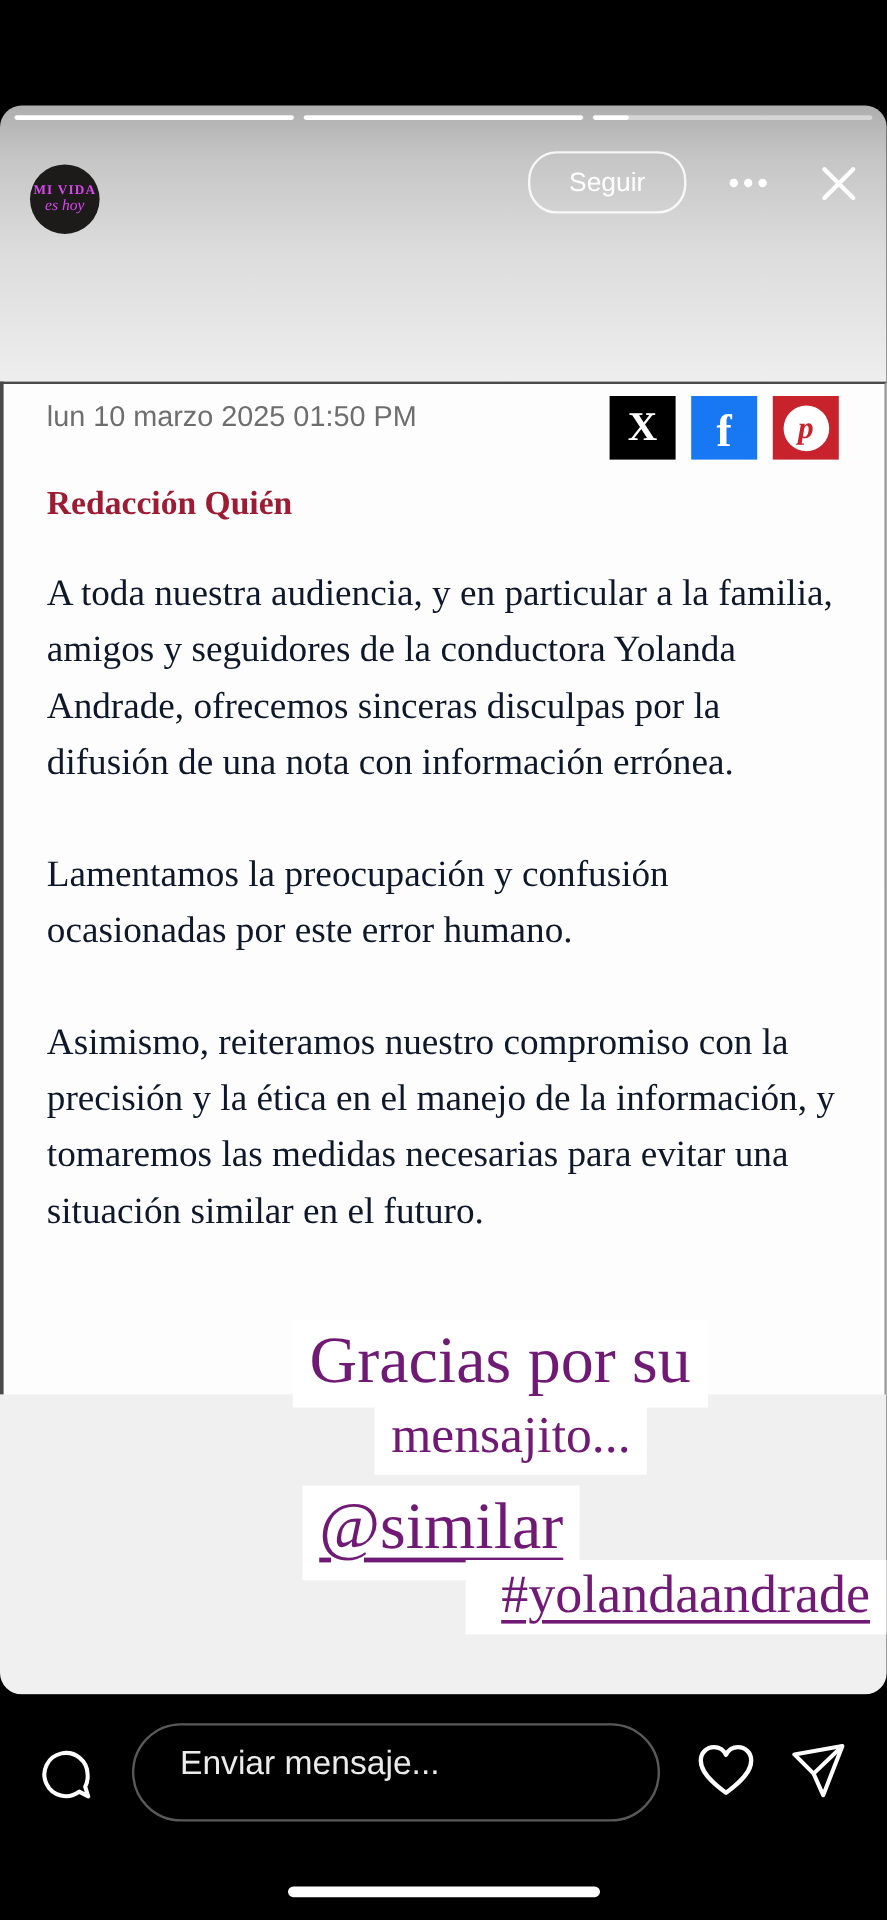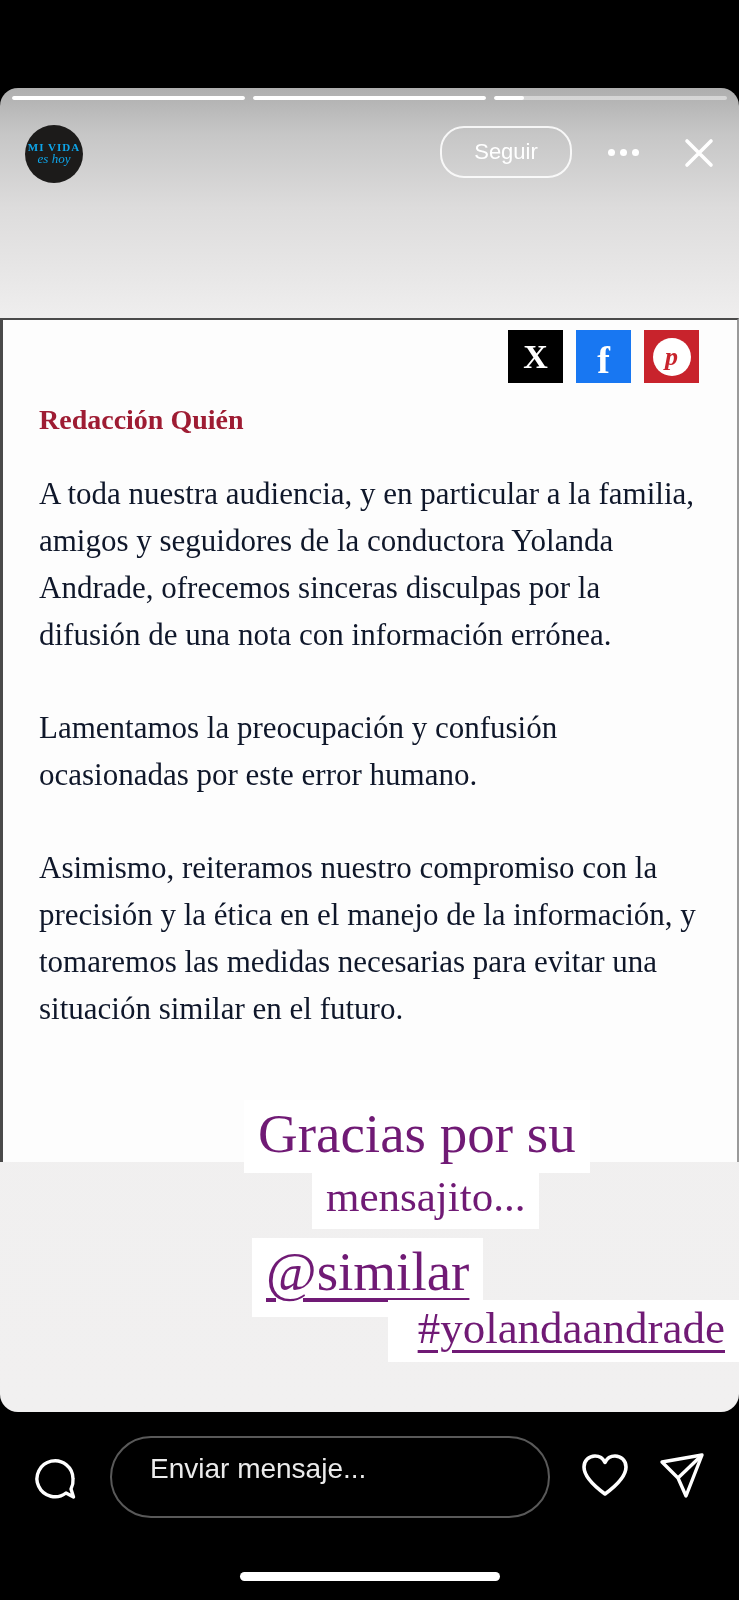--- a/index.html
+++ b/index.html
@@ -21,22 +21,22 @@
 
   
   .story-card { position:absolute; top:88px; left:0; width:739px; height:1324px; border-radius:18px; overflow:hidden;
     background:linear-gradient(180deg,#aeaeae 0px,#c6c6c6 45px,#dddcdc 120px,#efeeee 230px,#f1f0f0 100%); }
 
   .progress-row { position:absolute; top:8px; left:12px; right:12px; display:flex; gap:8px; height:4px; }
   .progress-track { flex:1; height:4px; border-radius:2px; background:rgba(255,255,255,.45); overflow:hidden; }
   .progress-fill { height:100%; background:#fff; border-radius:2px; }
 
   .story-header { position:absolute; top:30px; left:0; right:0; height:80px; }
-  .avatar { position:absolute; left:25px; top:7px; width:58px; height:58px; border-radius:50%; background:#1c1b1a;
-    display:flex; flex-direction:column; align-items:center; justify-content:center; color:#0ea5e9; }
+  .avatar { position:absolute; left:25px; top:19px; width:58px; height:58px; border-radius:50%; background:#1c1b1a;
+    display:flex; flex-direction:column; align-items:center; justify-content:center; color:#d946ef; }
   .avatar .a1 { font-family:"Liberation Serif", serif; font-size:11px; letter-spacing:1px; font-weight:700; }
   .avatar .a2 { font-family:"Liberation Serif", serif; font-style:italic; font-size:13px; margin-top:-2px; }
   .hdr-names { position:absolute; left:108px; top:6px; color:#fff; }
   .hdr-line1 { display:flex; align-items:center; gap:9px; }
   .hdr-user { font-size:22px; font-weight:700; color:#fff; text-shadow:0 0 4px rgba(0,0,0,.08); }
   .hdr-time { font-size:21px; color:rgba(255,255,255,.78); }
   .hdr-line2 { display:flex; align-items:center; gap:9px; margin-top:7px; color:rgba(255,255,255,.88); font-size:20px; }
   .eq { display:flex; align-items:flex-end; gap:2.5px; height:16px; }
   .eq i { width:4px; background:#fff; border-radius:1px; display:block; }
   .eq i.e1{height:9px}.eq i.e2{height:16px}.eq i.e3{height:12px}
@@ -121,20 +121,21 @@
           <i></i>
       </div>
       <div class="close-btn">
         <svg width="40" height="40" viewBox="0 0 40 40">
           <path d="M8 8 L32 32 M32 8 L8 32" stroke="#fff" stroke-width="3.6" stroke-linecap="round"></path>
         </svg>
       </div>
     </div>
 
     <div class="article">
+      <div class="article-date">lun 10 marzo 2025 01:50 PM</div>
       <div class="share-row">
         <div class="share-sq sq-x">
             <span>X</span>
           </div>
         <div class="share-sq sq-fb">
             <span>f</span>
           </div>
         <div class="share-sq sq-pin">
           <span class="pin-circle">
               <span>p</span>

